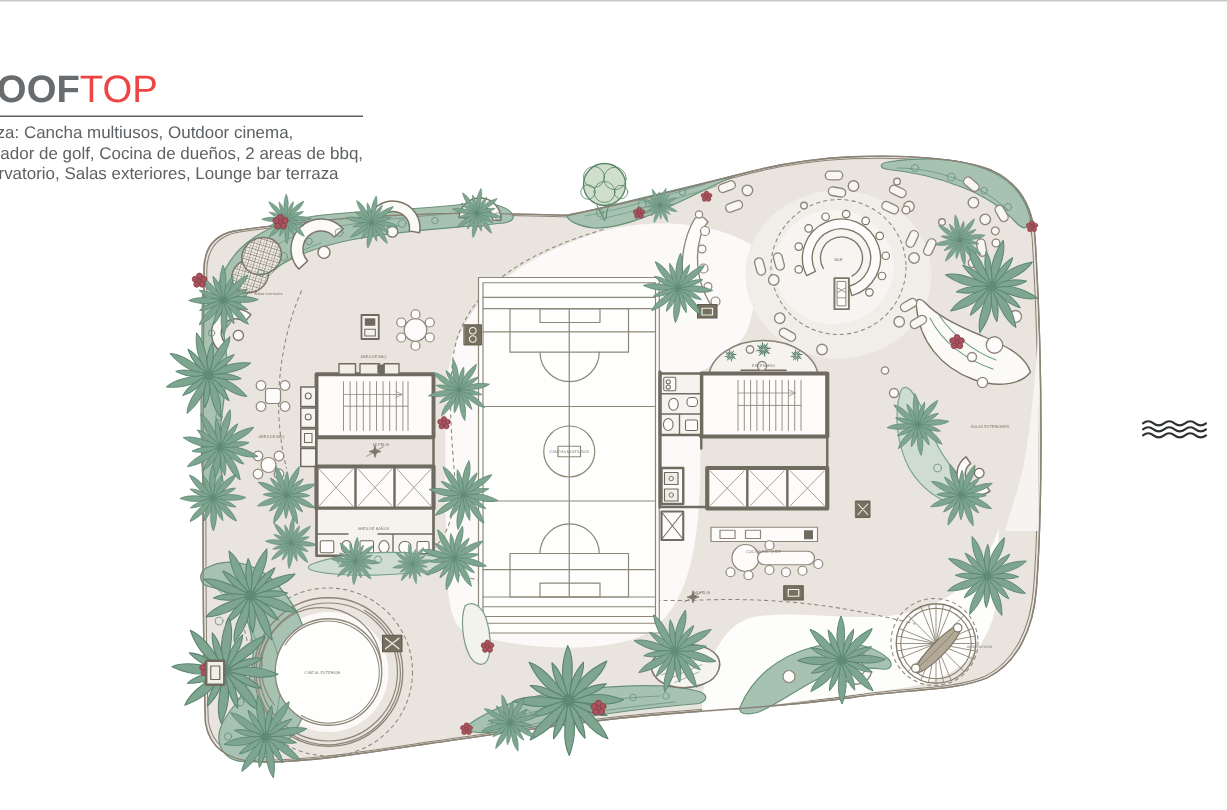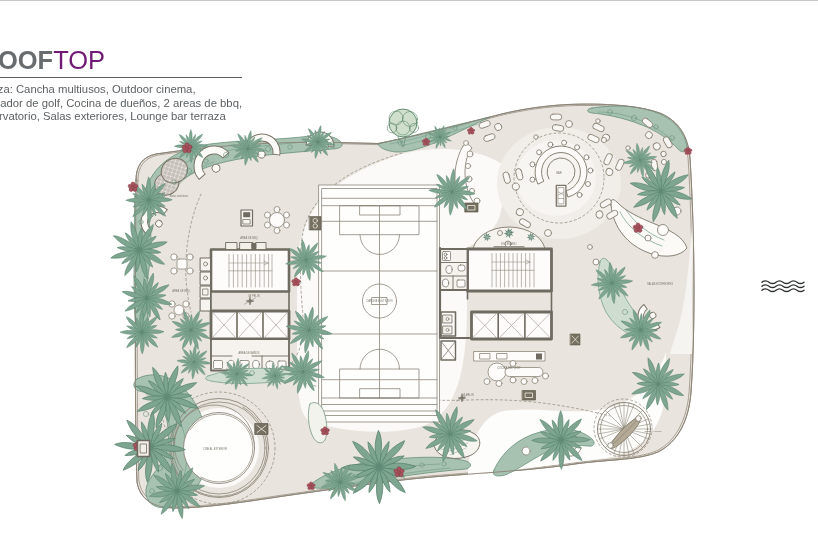--- a/index.html
+++ b/index.html
@@ -1,21 +1,21 @@
 <!DOCTYPE html>
 <html><head>
 <meta charset="utf-8">
 <style>
 html,body{margin:0;padding:0;background:#fff;width:818px;height:540px;overflow:hidden;}
 *{box-sizing:border-box;}
 #page{position:relative;width:818px;height:540px;font-family:"Liberation Sans",sans-serif;overflow:hidden;}
 #topline{position:absolute;left:0;top:0;width:818px;height:1px;background:#c9c9c9;}
 #title{position:absolute;left:-20.5px;top:48px;font-size:25.5px;line-height:25.5px;white-space:nowrap;}
 #title b{color:#696c6e;font-weight:bold;}
-#title span{color:#701a75;font-weight:normal;}
+#title span{color:#ef4444;font-weight:normal;}
 #rule{position:absolute;left:0;top:77px;width:242px;height:1px;background:#5a5e60;}
 #desc{position:absolute;left:-28px;top:83.3px;font-size:11.3px;line-height:13.25px;color:#5d6164;white-space:nowrap;}
 </style>
 </head>
 <body>
 <div id="page">
 
 <div id="topline"></div>
 
 <div id="title"><b>ROOF</b><span>TOP</span></div>

